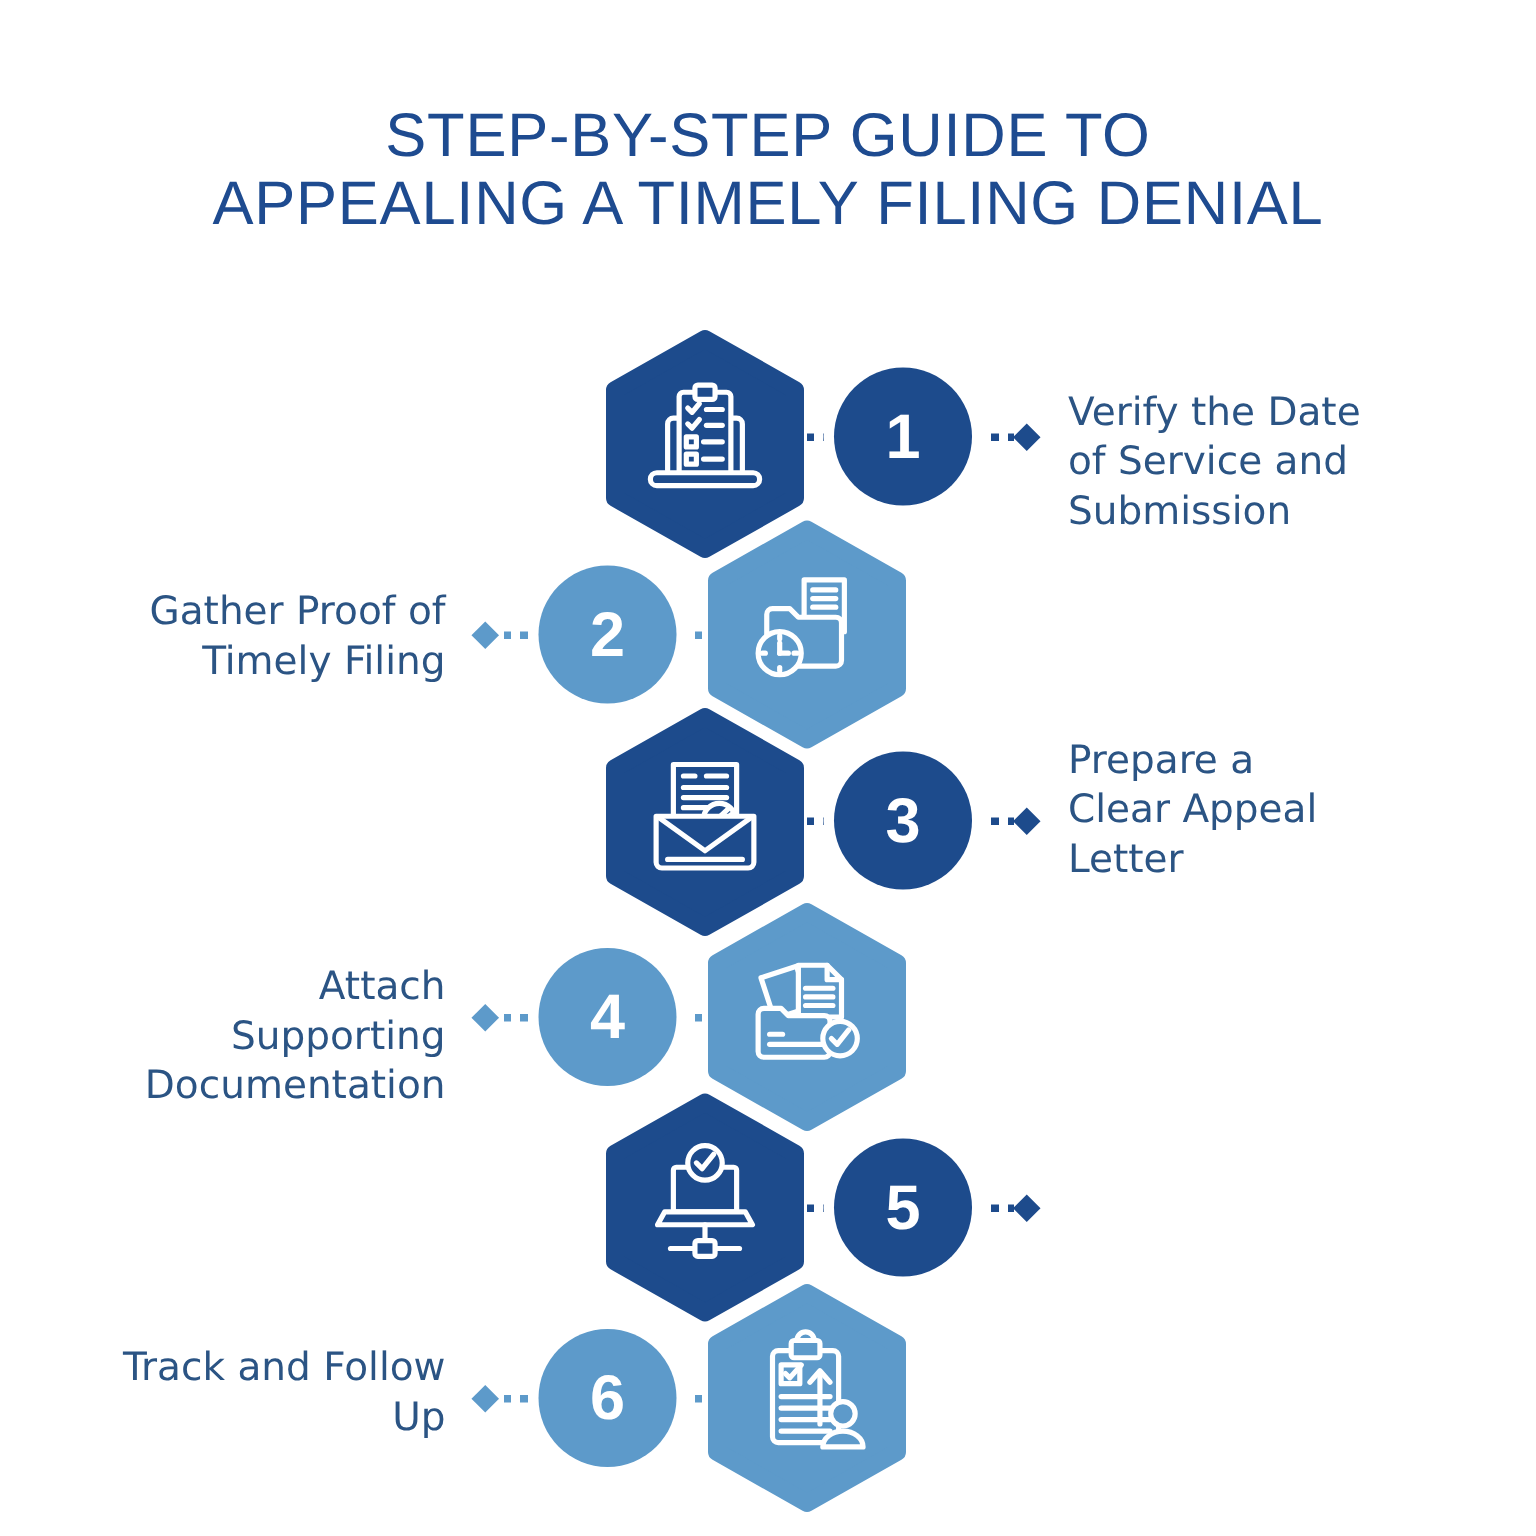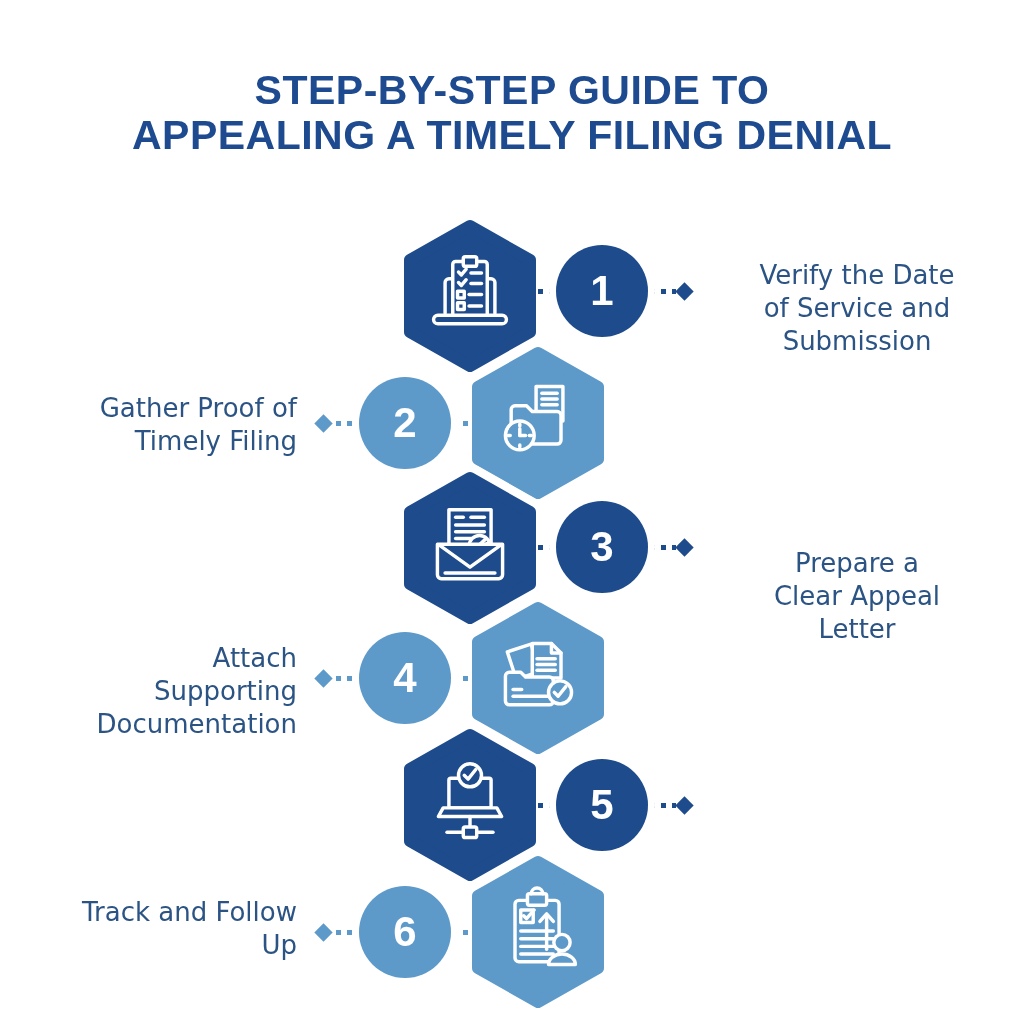--- a/index.html
+++ b/index.html
@@ -12,21 +12,21 @@
   html,body{margin:0;padding:0;background:var(--background);}
   .canvas{
     position:relative;width:1024px;height:1024px;margin:0 auto;
     background:var(--background);overflow:hidden;
     font-family:"DejaVu Sans","Liberation Sans",sans-serif;
   }
   .title{
     position:absolute;top:68px;left:0;width:1024px;margin:0;
     text-align:center;white-space:pre-line;
     font-family:"Liberation Sans",sans-serif;
-    font-weight:700;font-size:41px;line-height:45px;letter-spacing:0.5px;
+    font-weight:400;font-size:41px;line-height:45px;letter-spacing:0.5px;
     color:var(--title-text);
   }
   
   .hexwrap{position:absolute;width:132px;height:152px;}
   .hexwrap.light{z-index:1;}
   .hexwrap.dark{z-index:2;}
   .hexwrap svg.hexsvg{position:absolute;left:0;top:0;overflow:visible;}
   .hexsvg .halo{fill:#fff;stroke:#fff;stroke-width:28;stroke-linejoin:round;}
   .hexsvg .body{stroke-width:12;stroke-linejoin:round;}
   .hexwrap.dark .body{fill:var(--dark-blue);stroke:var(--dark-blue);}
@@ -63,23 +63,23 @@
   .dia{position:absolute;width:13px;height:13px;transform:rotate(45deg);z-index:2;}
   .dia.dark{background:var(--dark-blue);}
   .dia.light{background:var(--light-blue);}
   .d1{left:678px;top:285px}.d2{left:317px;top:417px}.d3{left:678px;top:541px}
   .d4{left:317px;top:672px}.d5{left:678px;top:799px}.d6{left:317px;top:926px}
   
   .label{
     position:absolute;z-index:4;white-space:pre-line;
     color:var(--step-text);font-size:26px;line-height:33px;font-weight:normal;
   }
-  .side-right{left:712px;width:290px;text-align:center;}
+  .side-right{left:712px;width:290px;text-align:left;}
   .side-left{right:727px;width:300px;text-align:right;}
-  .l1{top:259px}.l2{top:392px}.l3{top:547px}.l4{top:642px}.l5{top:770px}.l6{top:896px}
+  .l1{top:259px}.l2{top:392px}.l3{top:491px}.l4{top:642px}.l5{top:770px}.l6{top:896px}
 </style>
 </head>
 <body>
 
 <div class="canvas">
 
   <h1 class="title">STEP-BY-STEP GUIDE TO
 APPEALING A TIMELY FILING DENIAL</h1>
 
   <div class="hexwrap dark hex1">

